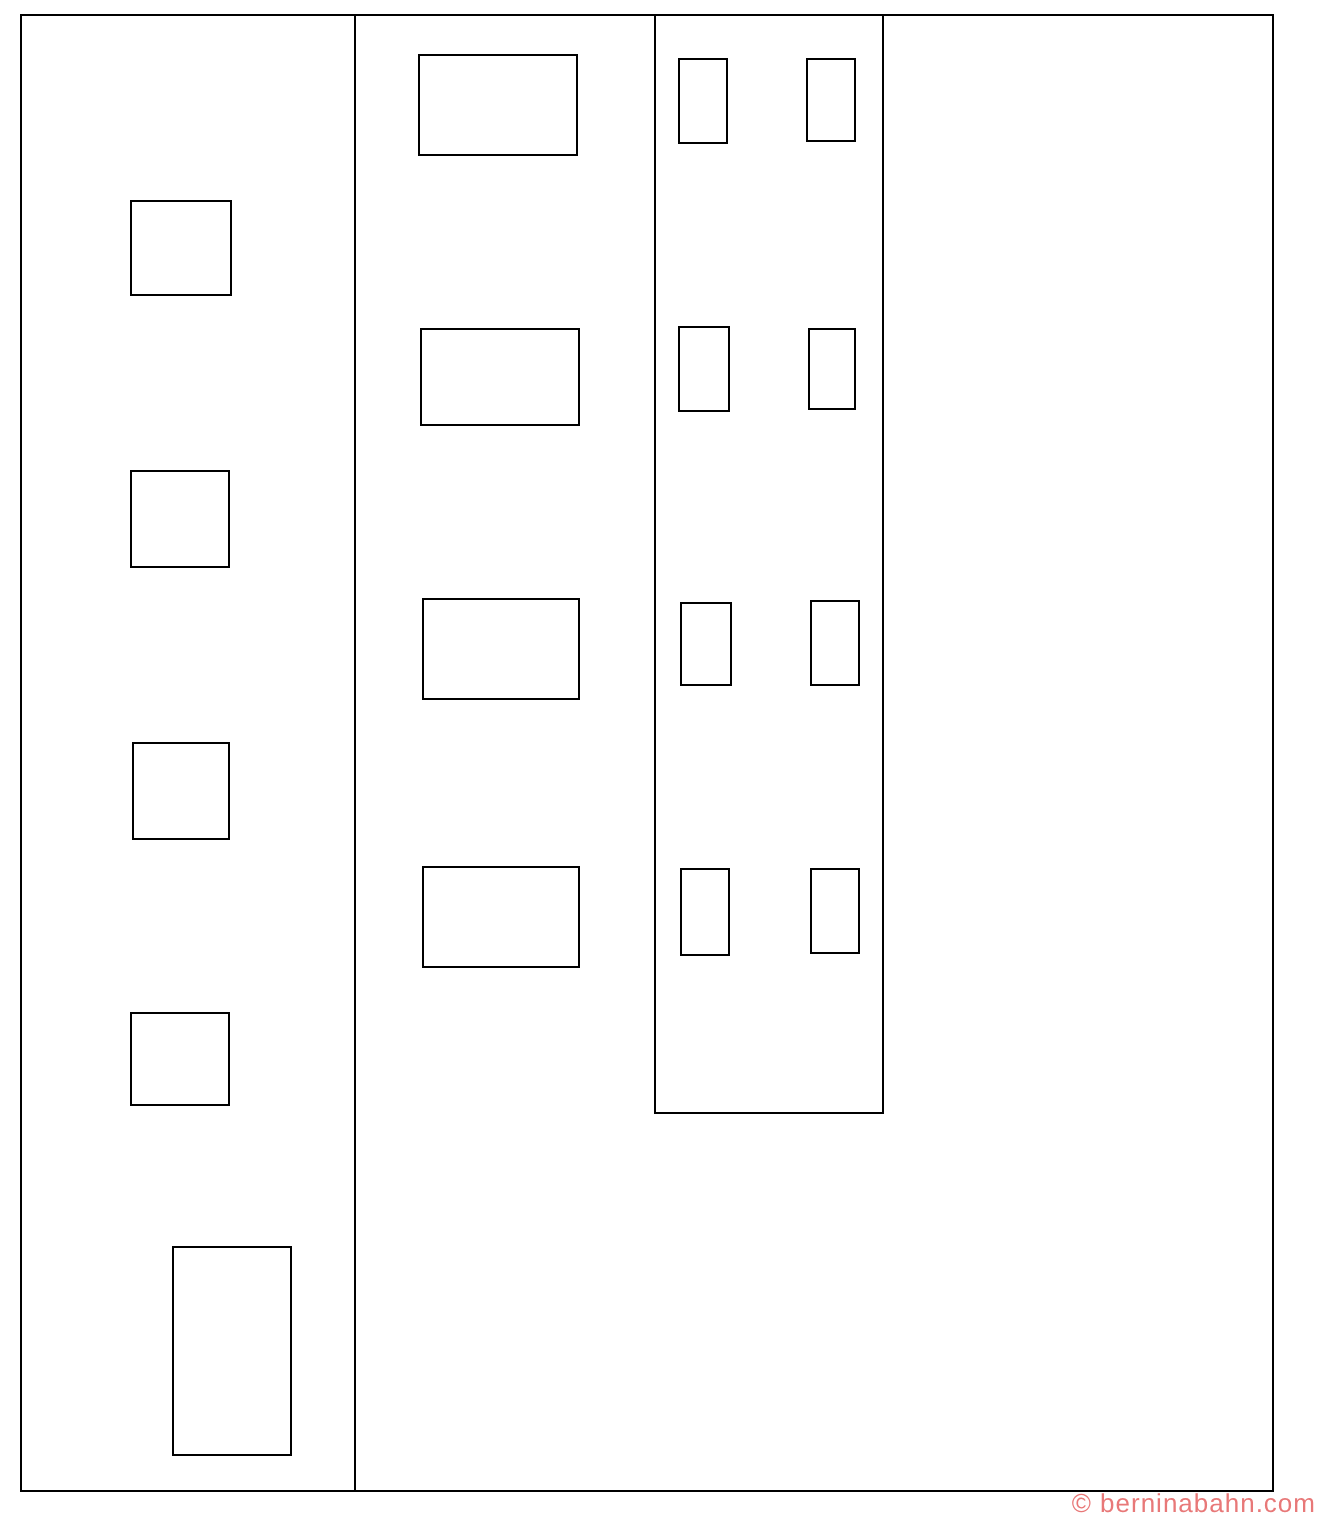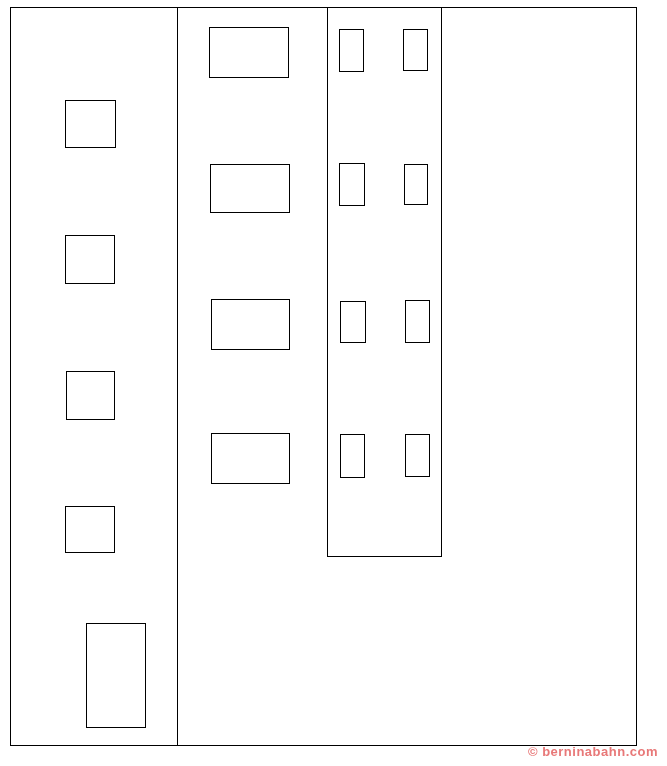--- a/index.html
+++ b/index.html
@@ -25,21 +25,21 @@
     position: absolute;
     box-sizing: border-box;
     width: 1px;
     background: var(--stroke, #000000);
   }
   .watermark {
     position: absolute;
     top: 744px;
     right: 9px;
     font-size: 13px;
-    font-weight: bold;
+    font-weight: normal;
     letter-spacing: 0.5px;
     white-space: nowrap;
   }
 </style>
 </head>
 <body>
 
 <div class="canvas" style="background: rgb(255, 255, 255);">
   <span class="watermark" style="color: rgb(232, 120, 120);">© berninabahn.com</span>
 <div class="rect" style="left: 10px; top: 7px; width: 627px; height: 739px;"></div>

